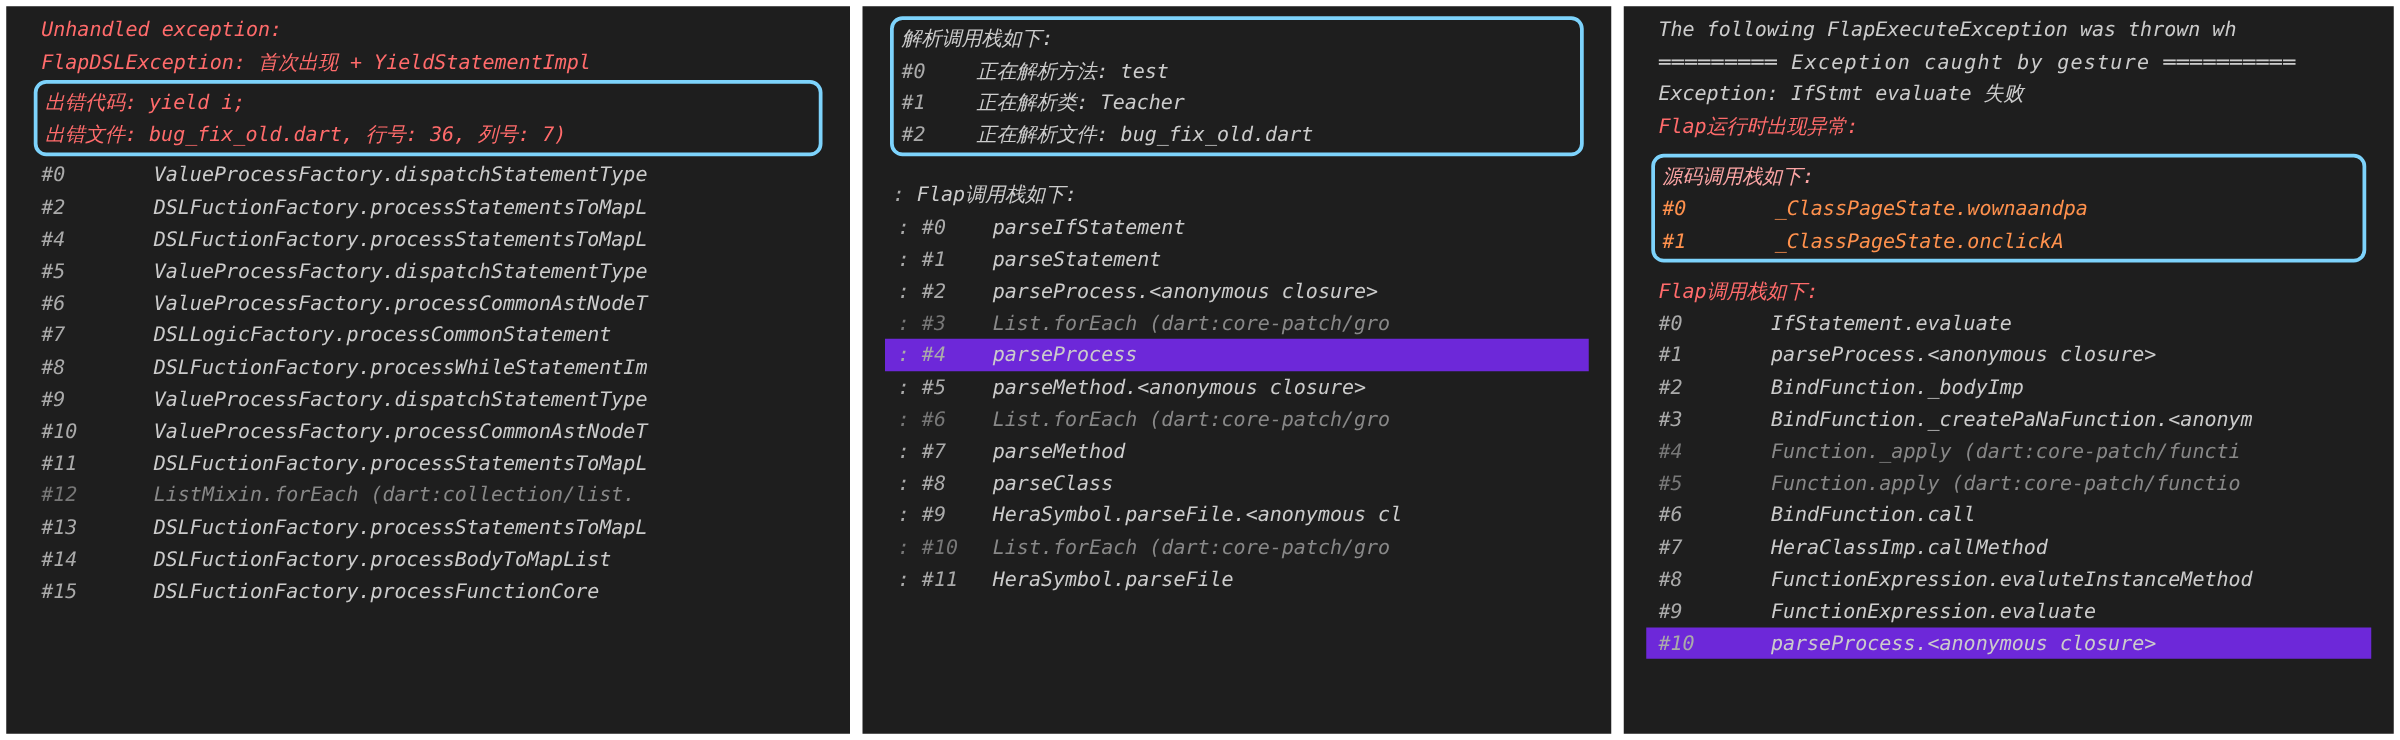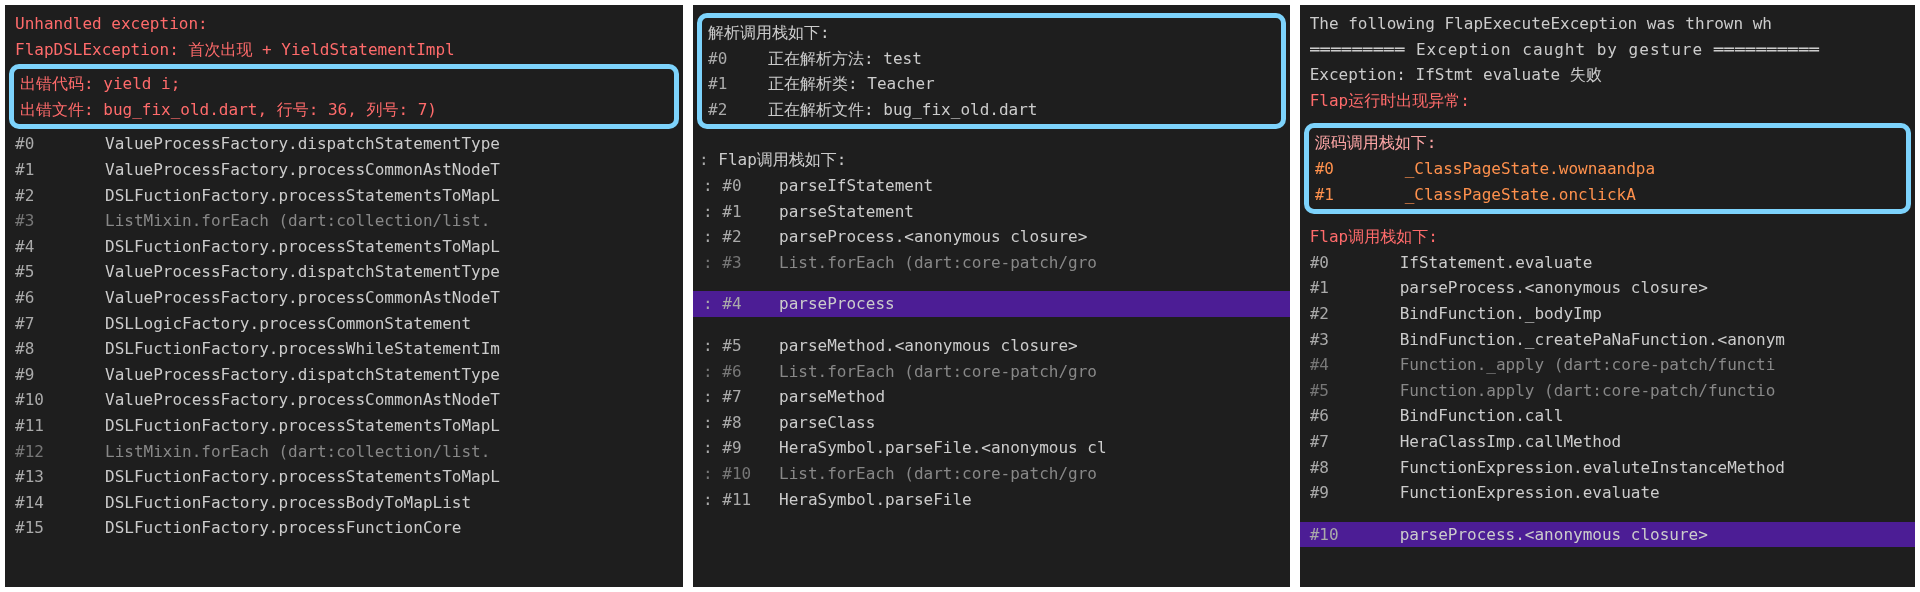--- a/index.html
+++ b/index.html
@@ -17,34 +17,35 @@
       width: 1920px;
       height: 592px;
       overflow: hidden;
     }
     .panel {
       background: #1e1e1e;
       color: #cccccc;
       flex: 1;
       overflow: hidden;
       position: relative;
-      padding: 6px 10px;
+      padding: 6px 28px;
       line-height: 1.6;
+      font-style: italic;
     }
     .panel1 { flex: 1.05; }
     .panel2 { flex: 0.92; }
     .panel3 { flex: 0.95; }
     .line {
       white-space: nowrap;
       overflow: hidden;
     }
     .red { color: #ff6b6b; }
     .orange { color: #fca5a5; }
     .highlight-box {
-      border: 5px solid #7dd3fc;
+      border: 3px solid #7dd3fc;
       border-radius: 10px;
       padding: 2px 6px;
       margin: 2px -6px;
     }
     .frame-num {
       display: inline-block;
       width: 60px;
       color: #aaaaaa;
     }
     .frame-num-wide {
@@ -63,44 +64,42 @@
       color: #aaaaaa;
     }
     .frame-prefix-dim {
       display: inline-block;
       width: 76px;
       color: #777777;
     }
     .frame-text { color: #cccccc; }
     .frame-text-dim { color: #888888; }
     .hl-row {
-      background: #4c1d95;
-      margin: 16px -10px;
+      background: #6d28d9;
+      margin: 0 -10px;
       padding: 0 10px;
     }
     .header-line {
       color: #cccccc;
       letter-spacing: 1px;
     }
   </style>
 </head>
 <body>
 
 <div class="panel panel1">
   <div class="line red">Unhandled exception:</div>
   <div class="line red">FlapDSLException: 首次出现 + YieldStatementImpl</div>
   <div class="highlight-box">
     <div class="line red">出错代码: yield i;</div>
     <div class="line red">出错文件: bug_fix_old.dart, 行号: 36, 列号: 7)</div>
   </div>
   <div id="p1-frames">
       <div class="line"><span class="frame-num-wide">#0</span><span class="frame-text">ValueProcessFactory.dispatchStatementType</span></div>
-      <div class="line"><span class="frame-num-wide">#1</span><span class="frame-text">ValueProcessFactory.processCommonAstNodeT</span></div>
       <div class="line"><span class="frame-num-wide">#2</span><span class="frame-text">DSLFuctionFactory.processStatementsToMapL</span></div>
-      <div class="line"><span class="frame-num-dim-wide">#3</span><span class="frame-text-dim">ListMixin.forEach  (dart:collection/list.</span></div>
       <div class="line"><span class="frame-num-wide">#4</span><span class="frame-text">DSLFuctionFactory.processStatementsToMapL</span></div>
       <div class="line"><span class="frame-num-wide">#5</span><span class="frame-text">ValueProcessFactory.dispatchStatementType</span></div>
       <div class="line"><span class="frame-num-wide">#6</span><span class="frame-text">ValueProcessFactory.processCommonAstNodeT</span></div>
       <div class="line"><span class="frame-num-wide">#7</span><span class="frame-text">DSLLogicFactory.processCommonStatement</span></div>
       <div class="line"><span class="frame-num-wide">#8</span><span class="frame-text">DSLFuctionFactory.processWhileStatementIm</span></div>
       <div class="line"><span class="frame-num-wide">#9</span><span class="frame-text">ValueProcessFactory.dispatchStatementType</span></div>
       <div class="line"><span class="frame-num-wide">#10</span><span class="frame-text">ValueProcessFactory.processCommonAstNodeT</span></div>
       <div class="line"><span class="frame-num-wide">#11</span><span class="frame-text">DSLFuctionFactory.processStatementsToMapL</span></div>
       <div class="line"><span class="frame-num-dim-wide">#12</span><span class="frame-text-dim">ListMixin.forEach  (dart:collection/list.</span></div>
       <div class="line"><span class="frame-num-wide">#13</span><span class="frame-text">DSLFuctionFactory.processStatementsToMapL</span></div>

